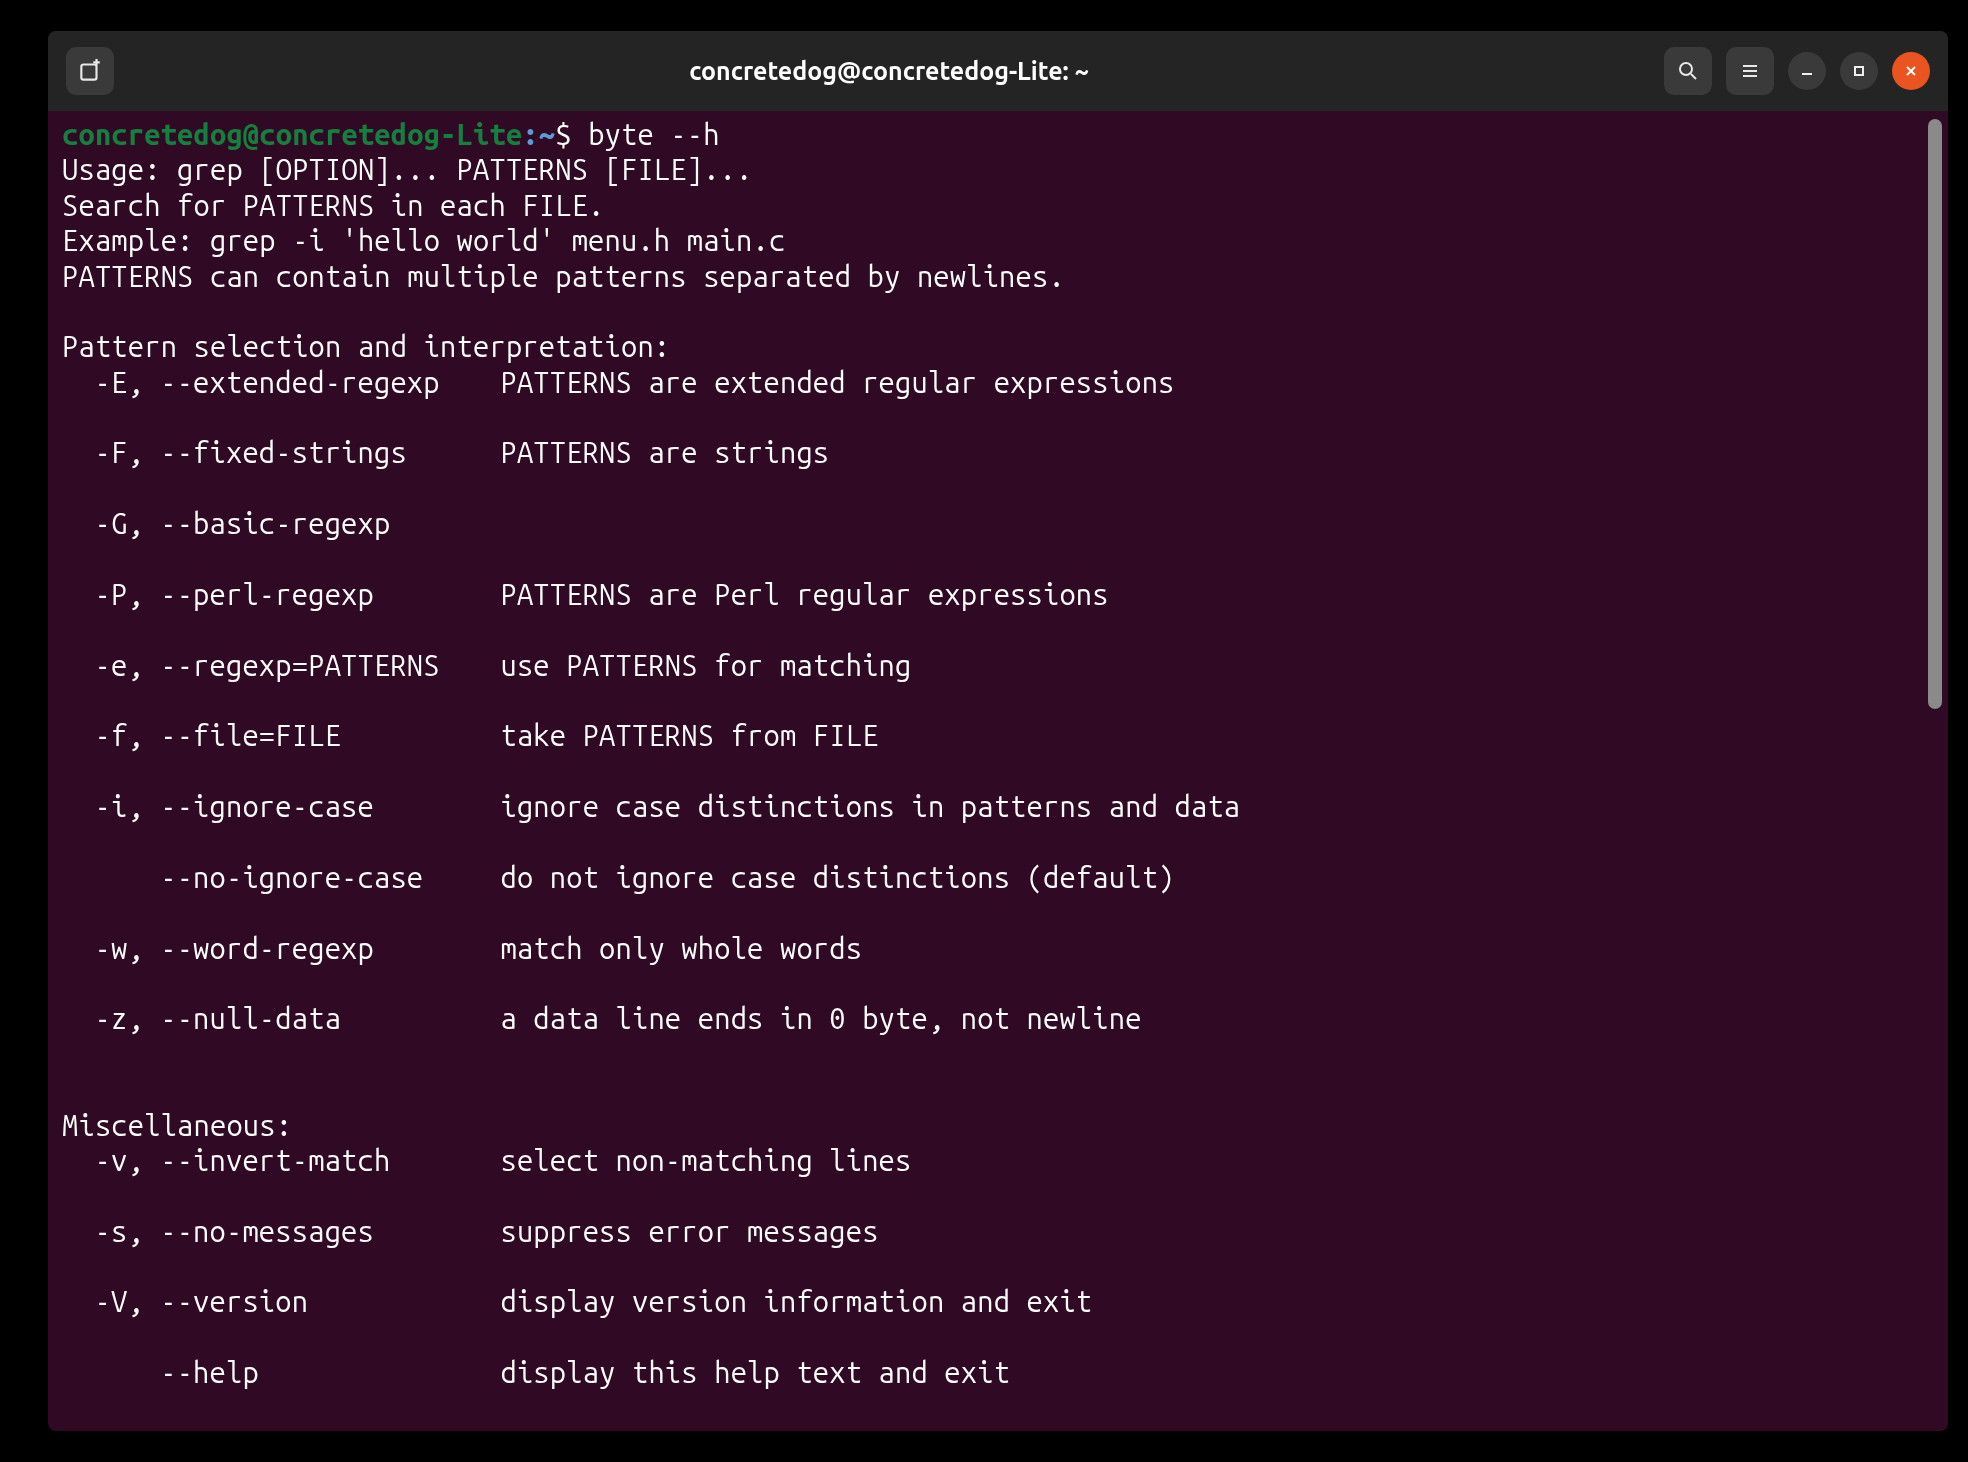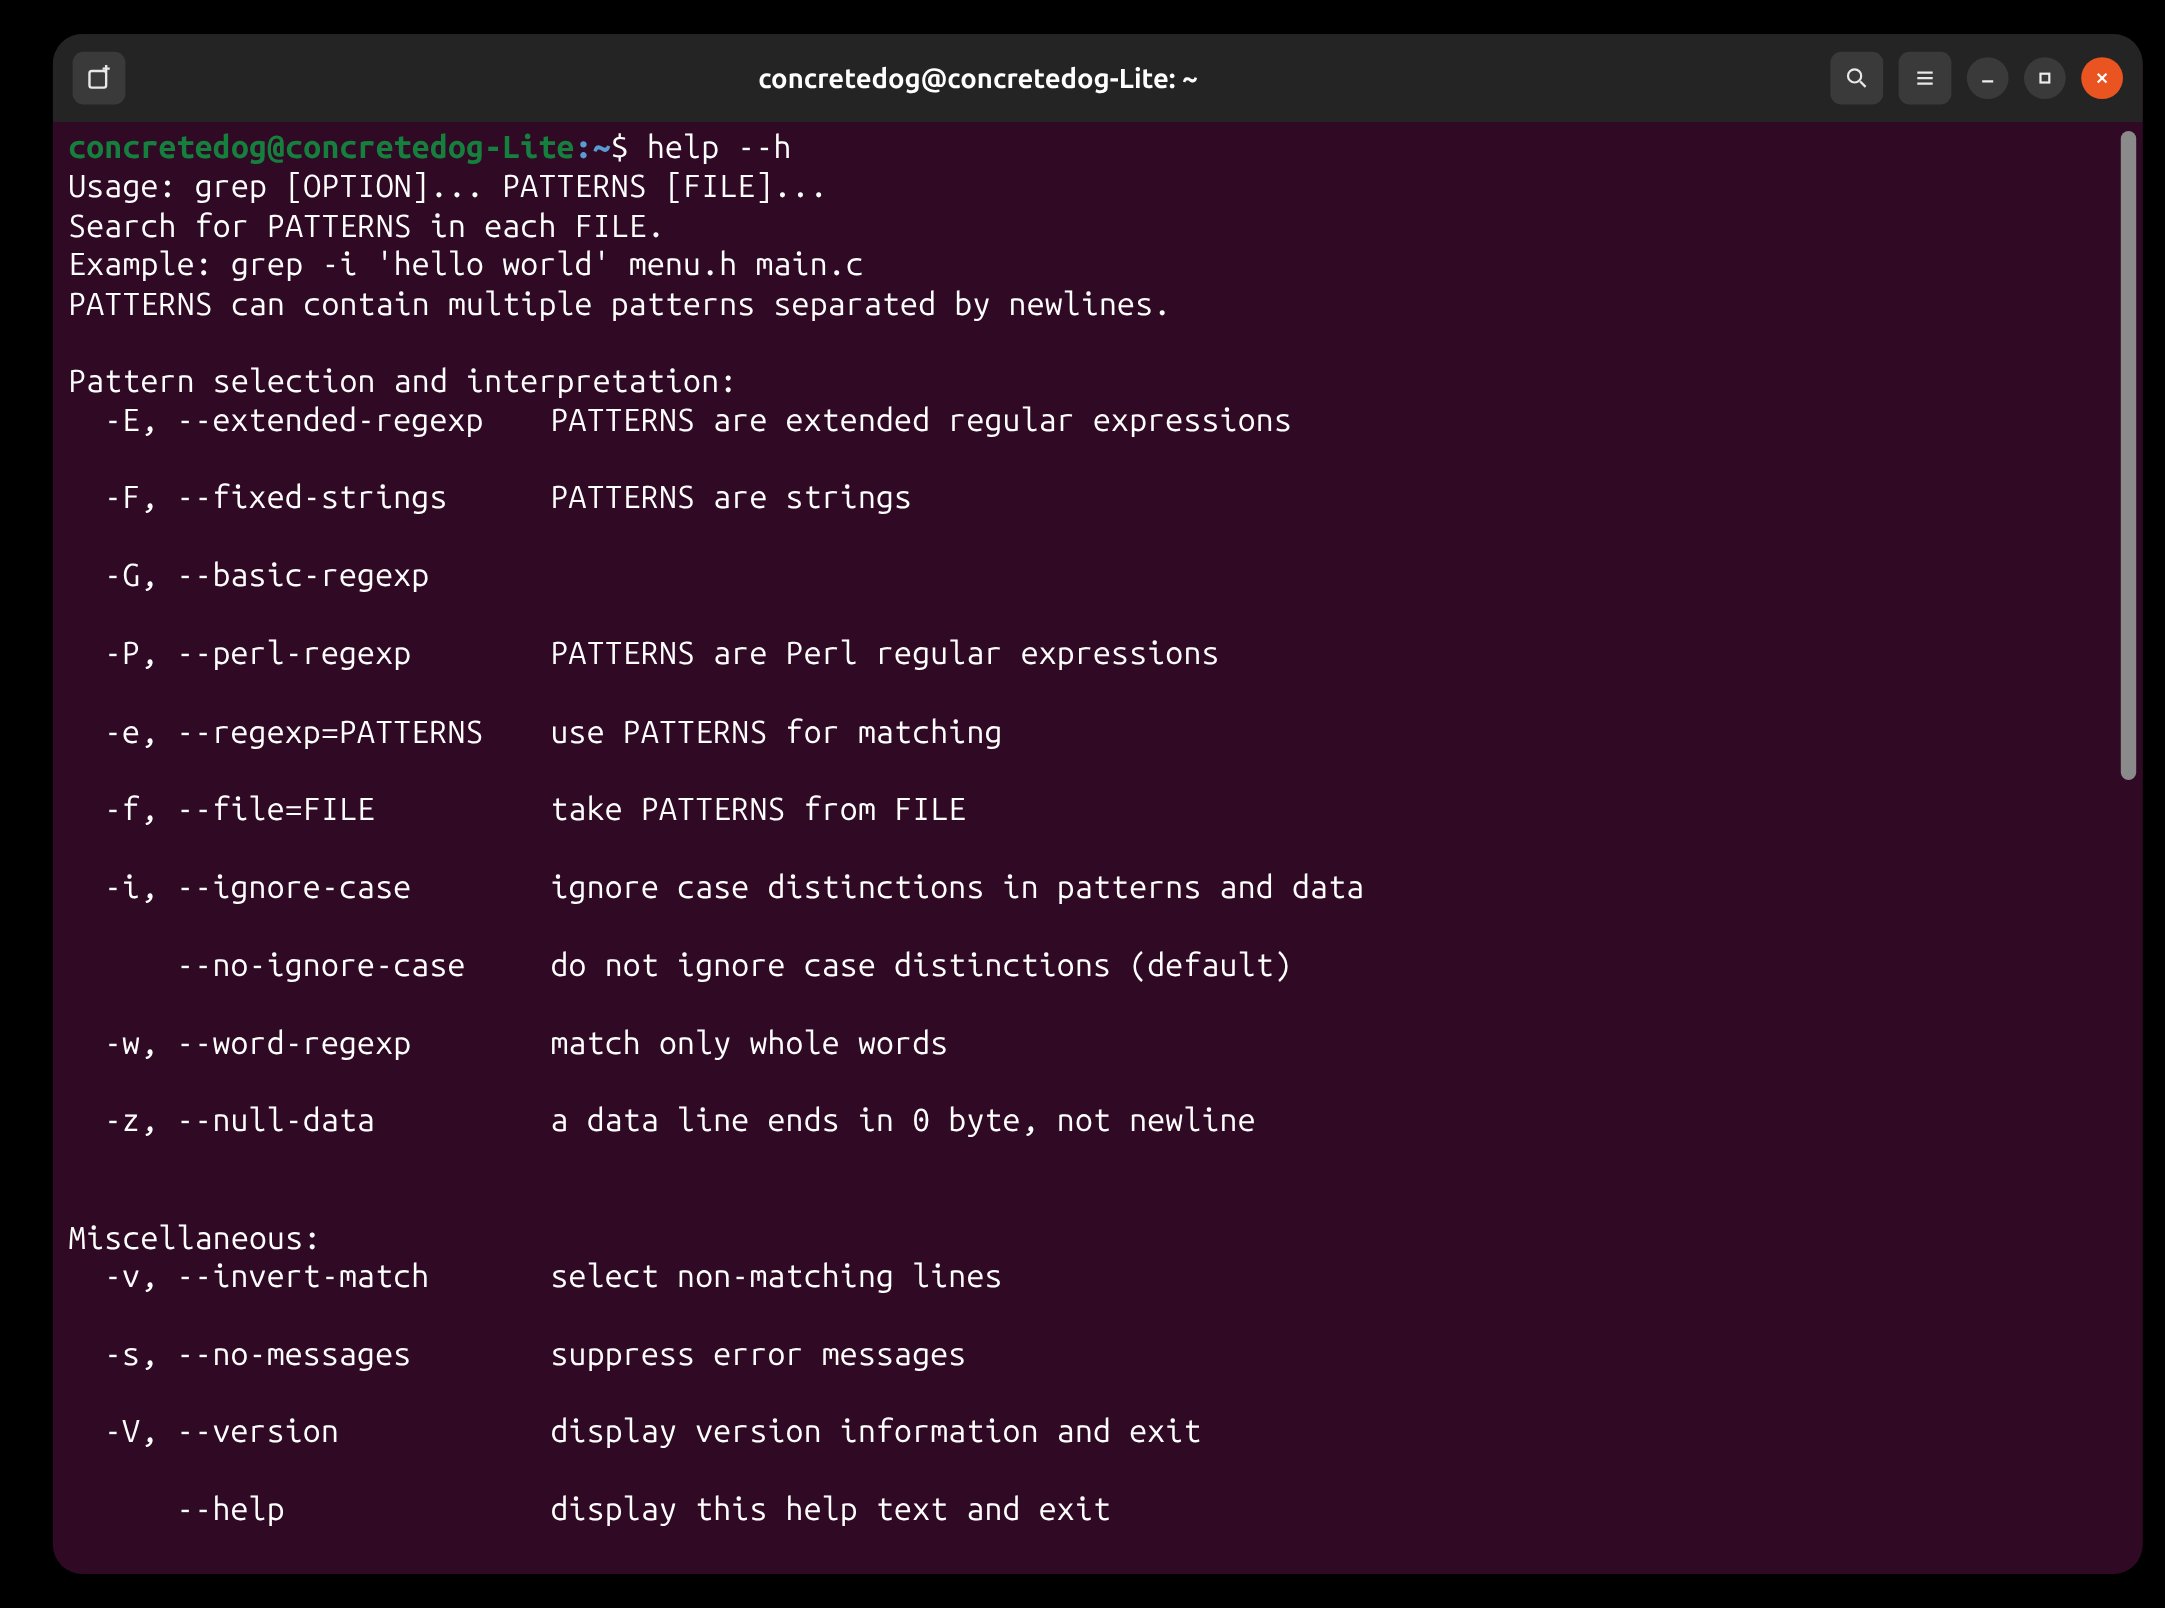--- a/index.html
+++ b/index.html
@@ -14,21 +14,21 @@
     width: 1968px; height: 1462px;
     background: #000;
     display: flex;
     align-items: center;
     justify-content: center;
   }
   .window {
     width: 1900px;
     height: 1400px;
     background: #300a24;
-    border-radius: 27px;
+    border-radius: 8px;
     overflow: hidden;
     box-shadow: 0 0 40px rgba(0,0,0,0.8);
     display: flex;
     flex-direction: column;
     margin-left: 28px;
   }
   .titlebar {
     height: 80px;
     background: #242424;
     display: flex;
@@ -137,21 +137,21 @@
         <div class="tb-ctrl close">
           <svg width="16" height="16" viewBox="0 0 16 16" stroke="currentColor" stroke-width="2">
             <line x1="4" y1="4" x2="12" y2="12"></line>
             <line x1="12" y1="4" x2="4" y2="12"></line>
           </svg>
         </div>
       </div>
     </div>
 
     <div class="term-body">
-      <div class="term-content"><span class="prompt-user">concretedog@concretedog-Lite</span><span class="prompt-path">:</span><span class="prompt-path">~</span><span class="prompt-dollar">$</span> <span>help --h</span>
+      <div class="term-content"><span class="prompt-user">concretedog@concretedog-Lite</span><span class="prompt-path">:</span><span class="prompt-path">~</span><span class="prompt-dollar">$</span> <span>byte --h</span>
 <span>Usage: grep [OPTION]... PATTERNS [FILE]...</span>
 <span>Search for PATTERNS in each FILE.</span>
 <span>Example: grep -i 'hello world' menu.h main.c</span>
 <span>PATTERNS can contain multiple patterns separated by newlines.</span>
 
 <span>Pattern selection and interpretation:</span>
 <span class="opt-line"><span class="opt-ind"></span><span class="opt-flags">-E, --extended-regexp</span><span>PATTERNS are extended regular expressions</span></span>
 <span class="opt-line"><span class="opt-ind"></span><span class="opt-flags">-F, --fixed-strings</span><span>PATTERNS are strings</span></span>
 <span class="opt-line"><span class="opt-ind"></span><span class="opt-flags">-G, --basic-regexp</span></span>
 <span class="opt-line"><span class="opt-ind"></span><span class="opt-flags">-P, --perl-regexp</span><span>PATTERNS are Perl regular expressions</span></span>

